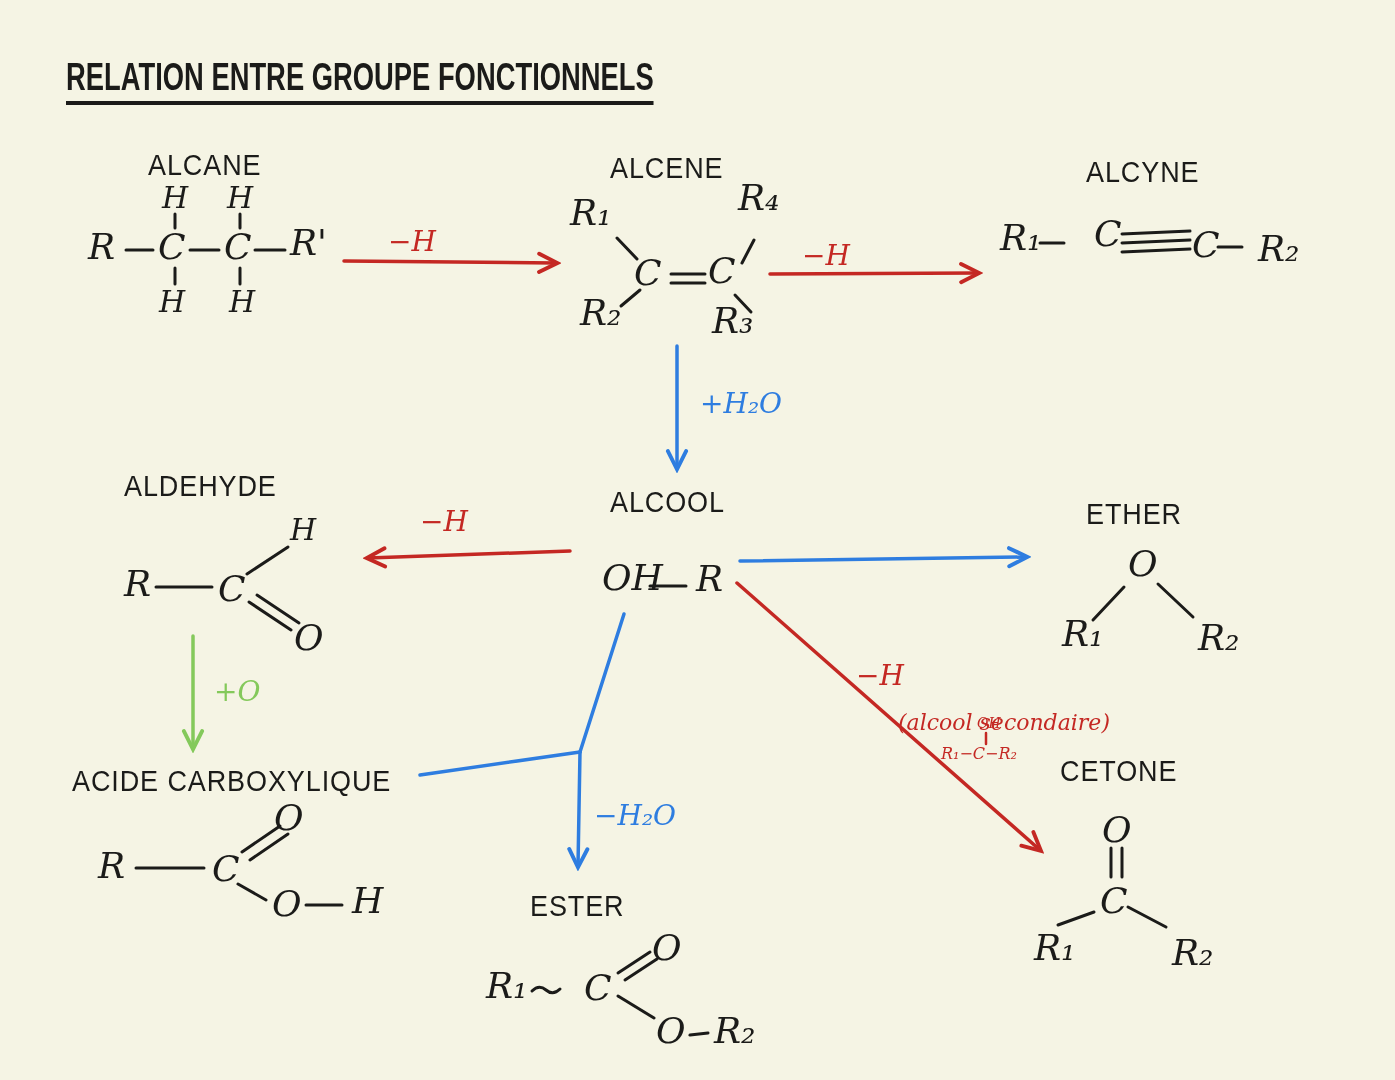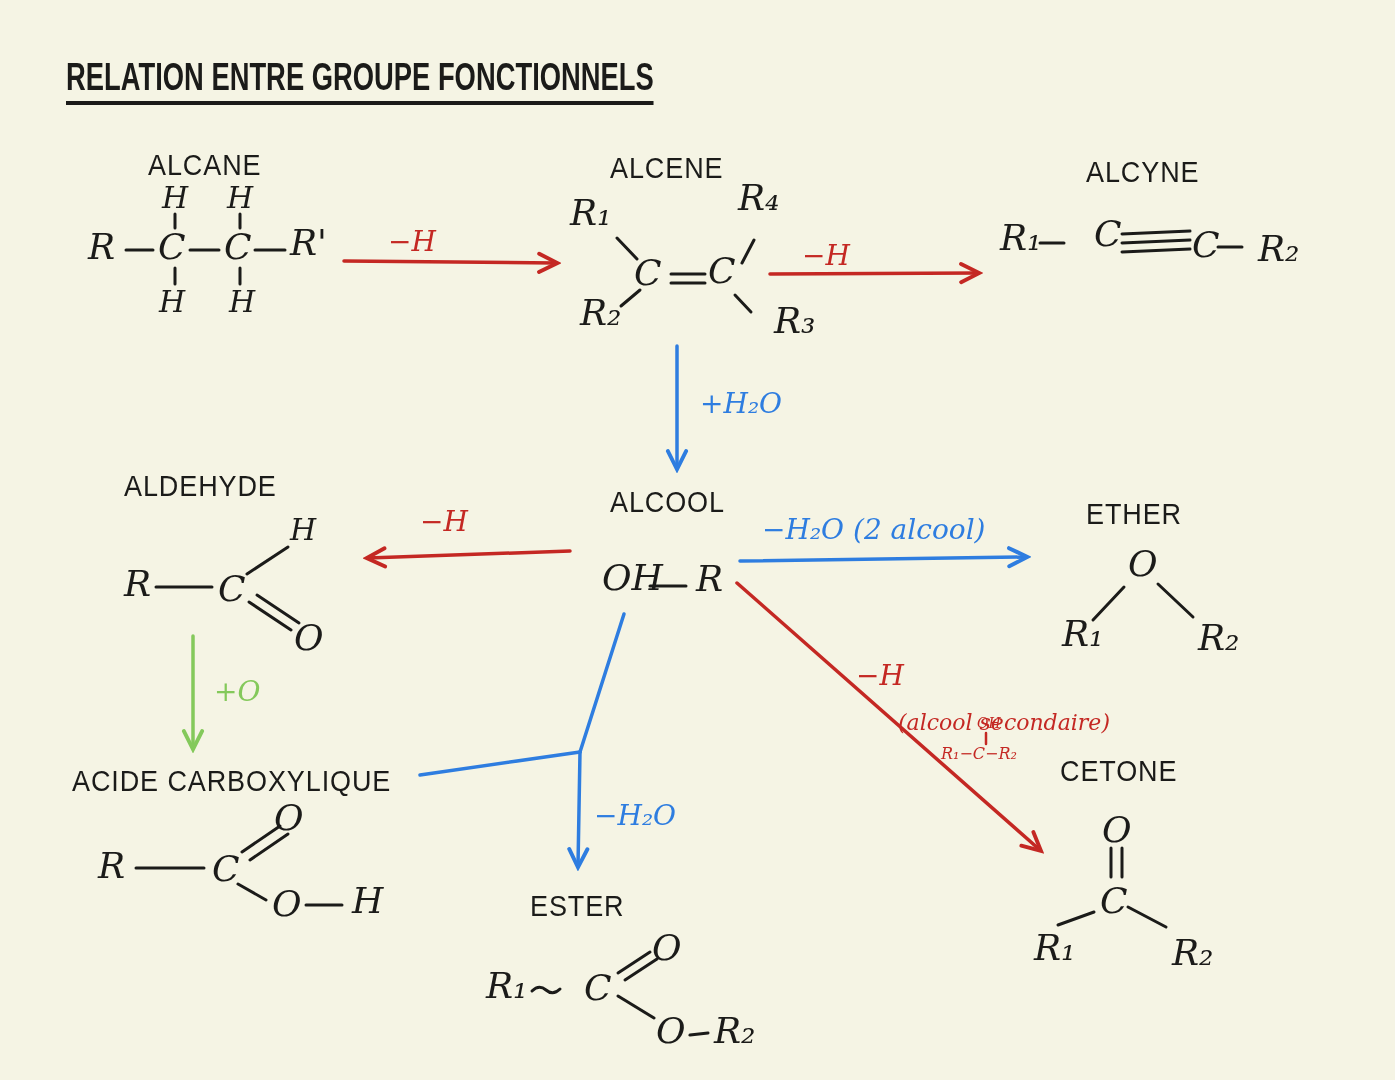--- a/index.html
+++ b/index.html
@@ -157,39 +157,38 @@
   <div class="t atom sm" style="left:229px;top:287px">H</div>
 
   <div class="t rx red" style="left:388px;top:228px">−H</div>
 
   <div class="t lbl" style="left:610px;top:153px">ALCENE</div>
   <div class="t atom" style="left:570px;top:195px">R₁</div>
   <div class="t atom" style="left:580px;top:295px">R₂</div>
   <div class="t atom" style="left:634px;top:255px">C</div>
   <div class="t atom" style="left:708px;top:253px">C</div>
   <div class="t atom" style="left:738px;top:180px">R₄</div>
-  <div class="t atom" style="left:774px;top:303px">R₃</div>
+  <div class="t atom" style="left:712px;top:303px">R₃</div>
 
   <div class="t rx red" style="left:802px;top:242px">−H</div>
 
   <div class="t lbl" style="left:1086px;top:157px">ALCYNE</div>
   <div class="t atom" style="left:1000px;top:220px">R₁</div>
   <div class="t atom" style="left:1094px;top:216px">C</div>
   <div class="t atom" style="left:1192px;top:227px">C</div>
   <div class="t atom" style="left:1258px;top:231px">R₂</div>
 
   <div class="t rx blue" style="left:700px;top:390px">+H₂O</div>
 
   <div class="t lbl" style="left:610px;top:487px">ALCOOL</div>
   <div class="t atom" style="left:602px;top:560px">OH</div>
   <div class="t atom" style="left:696px;top:561px">R</div>
 
   <div class="t rx red" style="left:420px;top:508px">−H</div>
 
-  <div class="t rx blue" style="left:762px;top:516px">−H₂O (2 alcool)</div>
 
   <div class="t lbl" style="left:124px;top:471px">ALDEHYDE</div>
   <div class="t atom sm" style="left:290px;top:515px">H</div>
   <div class="t atom" style="left:124px;top:566px">R</div>
   <div class="t atom" style="left:218px;top:571px">C</div>
   <div class="t atom" style="left:294px;top:620px">O</div>
 
   <div class="t lbl" style="left:1086px;top:499px">ETHER</div>
   <div class="t atom" style="left:1128px;top:546px">O</div>
   <div class="t atom" style="left:1062px;top:616px">R₁</div>

